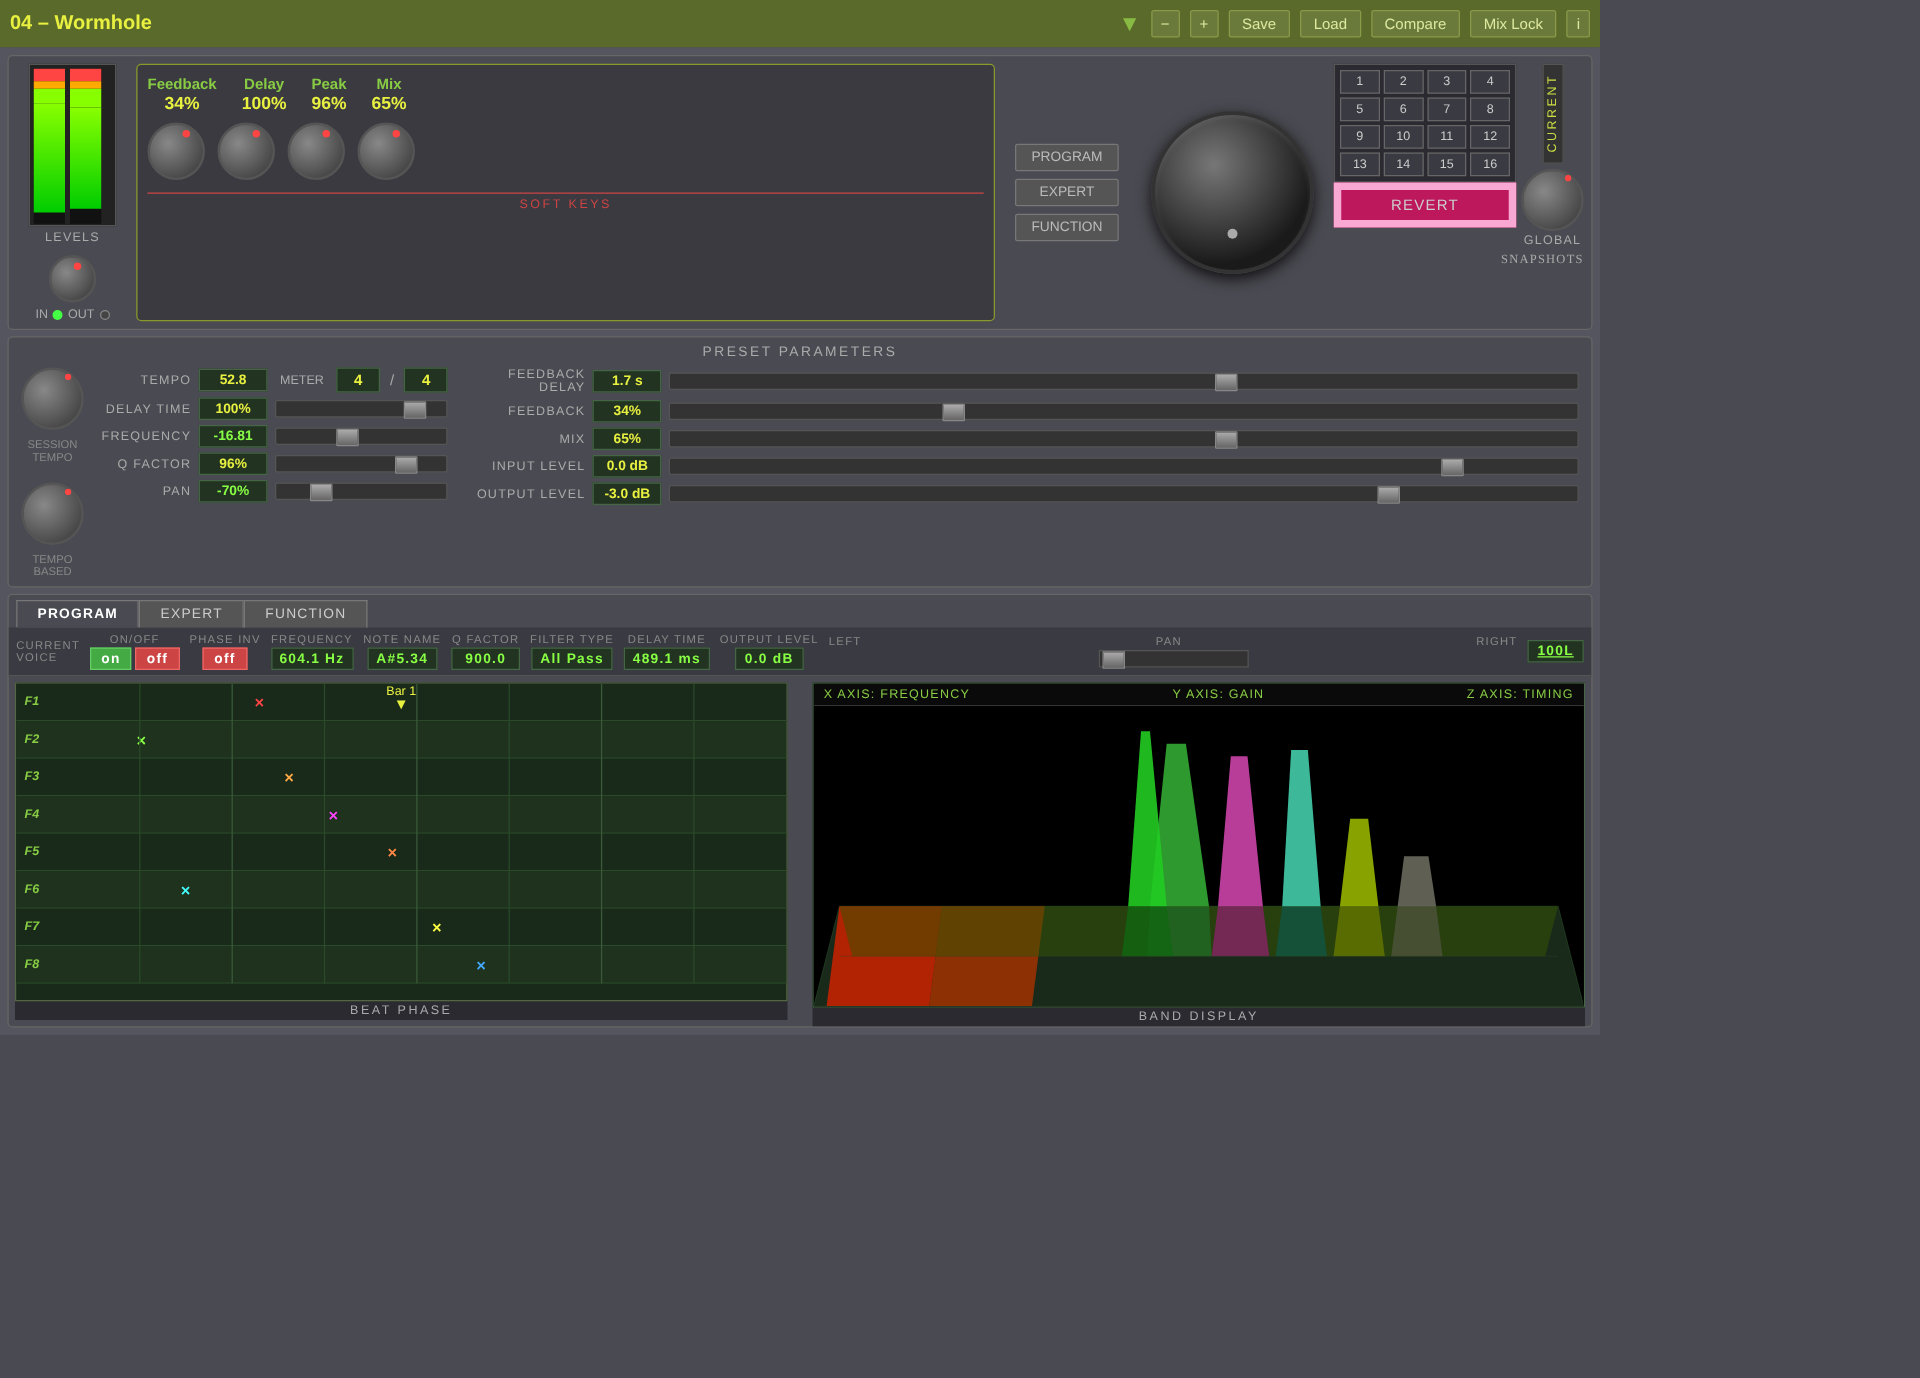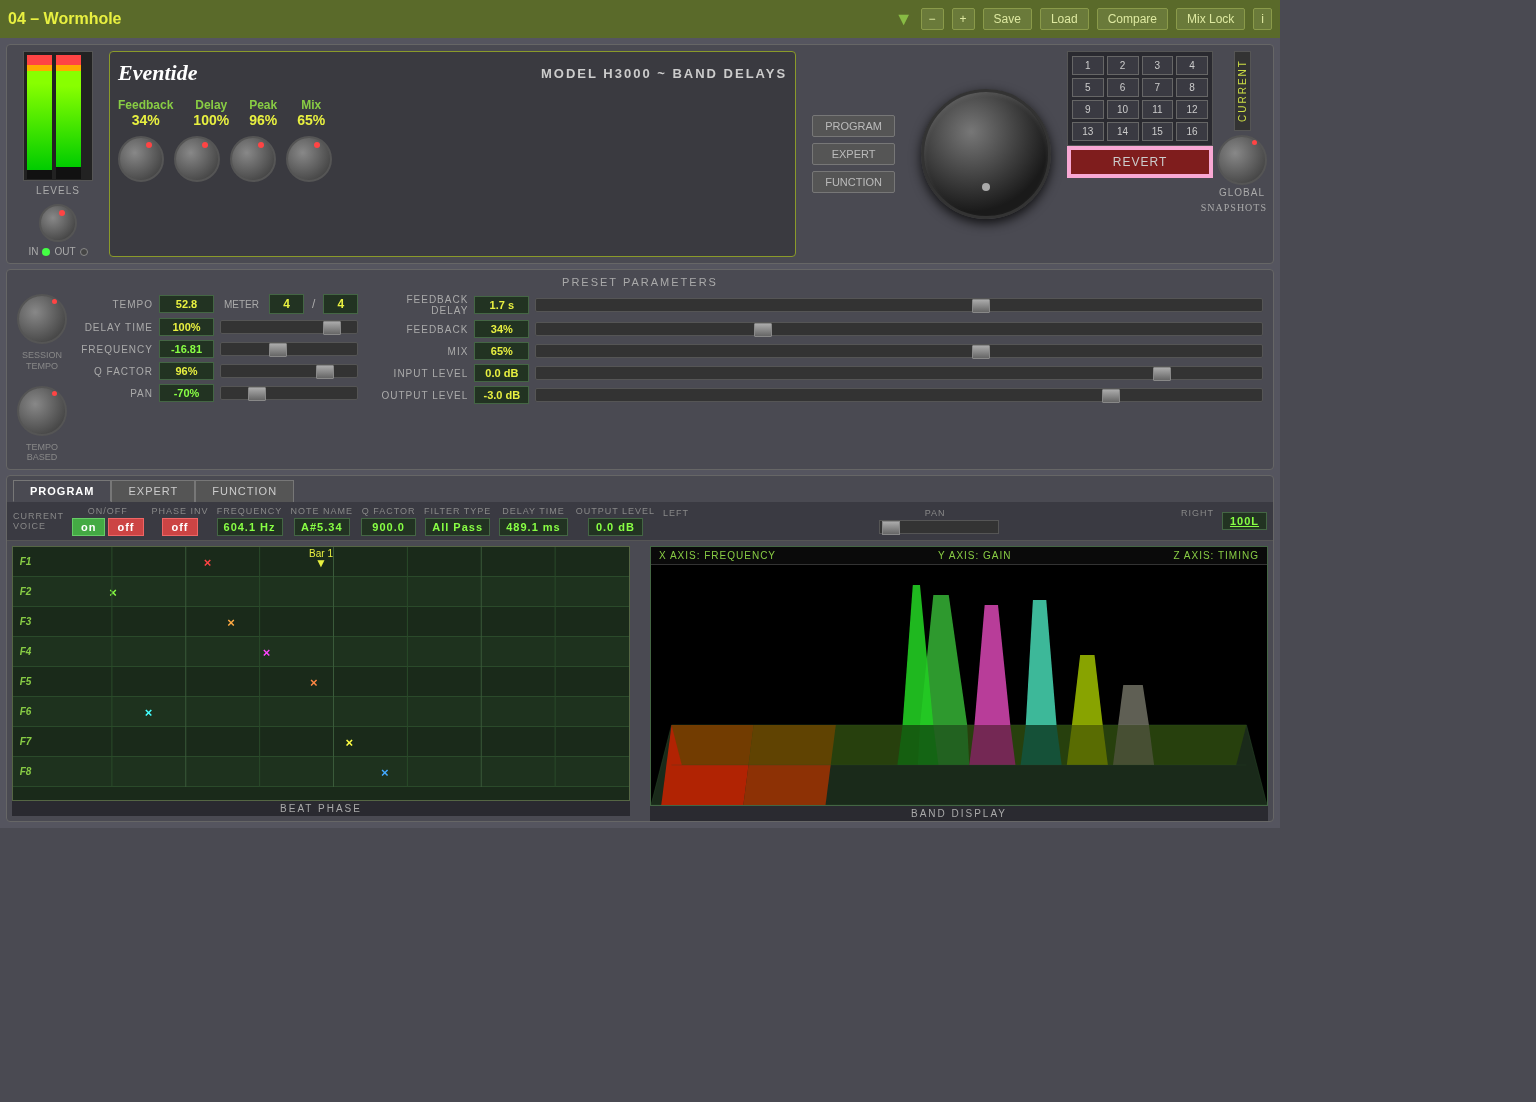--- a/index.html
+++ b/index.html
@@ -249,22 +249,22 @@
     .snapshot-btn {
       background: #3a3a42;
       border: 1px solid #666;
       color: #ccc;
       font-size: 10px;
       padding: 3px;
       text-align: center;
       cursor: pointer;
     }
     .revert-btn {
-      background: #7f1d1d;
-      border: 4px solid #f9a8d4;
+      background: #be185d;
+      border: 6px solid #f9a8d4;
       color: #ccc;
       text-align: center;
       padding: 5px;
       font-size: 12px;
       cursor: pointer;
       letter-spacing: 1px;
     }
     .snapshots-label {
       color: #aaa;
       font-size: 10px;
@@ -668,24 +668,20 @@
       <div class="soft-key-knob" style="width:38px;height:38px;margin-top:4px;"></div>
       <div class="io-row">
         <span>IN</span>
         <div class="dot-green"></div>
         <span>OUT</span>
         <div class="dot-gray"></div>
       </div>
     </div>
 
     <div class="center-panel">
-      <div style="display:flex;align-items:center;justify-content:space-between;margin-bottom:4px;">
-        <span class="eventide-logo">Eventide</span>
-        <span class="model-title">MODEL H3000 ~ BAND DELAYS</span>
-      </div>
       <div class="param-row">
         <div class="param-item">
           <div class="param-label">Feedback</div>
           <div class="param-value">34%</div>
         </div>
         <div class="param-item">
           <div class="param-label">Delay</div>
           <div class="param-value">100%</div>
         </div>
         <div class="param-item">
@@ -696,20 +692,21 @@
           <div class="param-label">Mix</div>
           <div class="param-value">65%</div>
         </div>
       </div>
       <div class="soft-keys-row">
         <div class="soft-key-knob"></div>
         <div class="soft-key-knob"></div>
         <div class="soft-key-knob"></div>
         <div class="soft-key-knob"></div>
       </div>
+      <div class="soft-keys-label">SOFT KEYS</div>
     </div>
 
     <div class="pef-buttons">
       <div>
         <div class="pef-btn">PROGRAM</div>
         <div class="pef-label"></div>
       </div>
       <div>
         <div class="pef-btn">EXPERT</div>
       </div>

